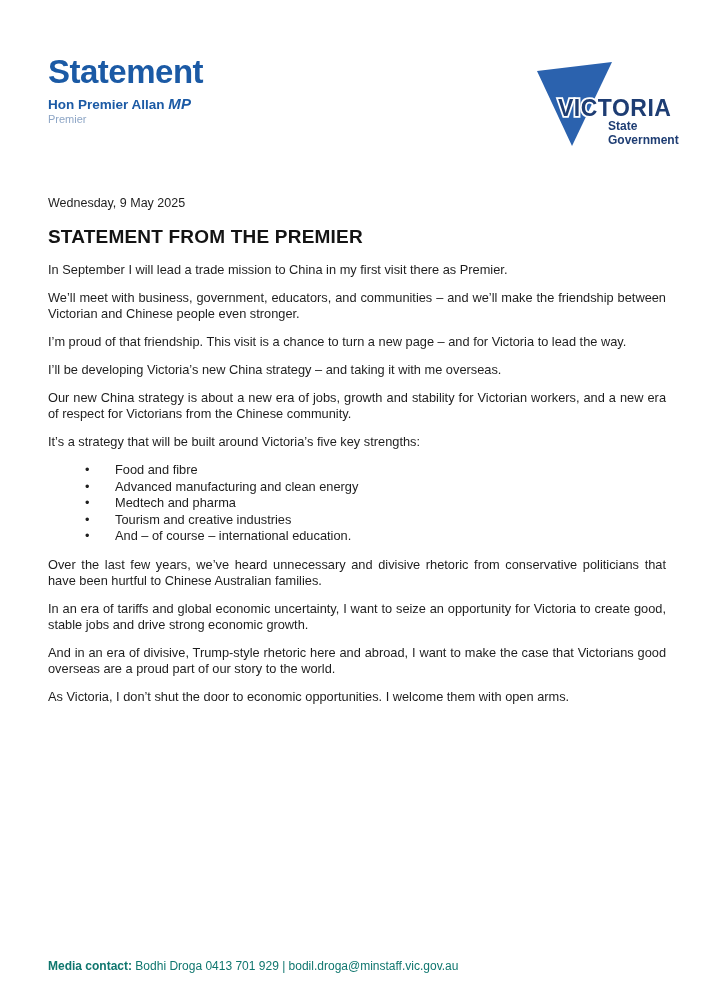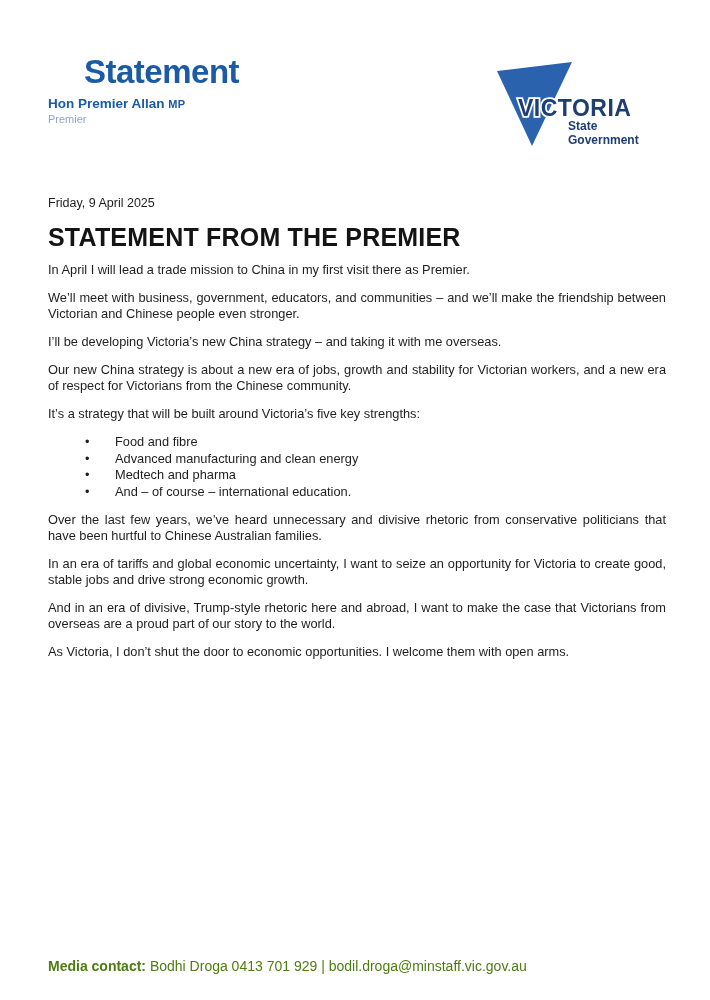--- a/index.html
+++ b/index.html
@@ -20,62 +20,62 @@
     position: absolute;
     top: 54px;
     left: 48px;
   }
   .masthead-title {
     font-size: 33px;
     font-weight: bold;
     color: #1b5aa5;
     letter-spacing: -0.5px;
     line-height: 36px;
-    margin-left: 36px;
   }
   .masthead-name {
     margin-top: 6px;
     font-size: 13.5px;
     font-weight: bold;
     color: #1b5aa5;
     line-height: 15px;
   }
   .masthead-name .postnom {
-    font-size: 11px;
+    font-size: 15px;
     letter-spacing: 0.3px;
+    font-style: italic;
   }
   .masthead-role {
     font-size: 11px;
     color: #8ea6c6;
     line-height: 15px;
   }
 
   .logo {
     position: absolute;
     top: 56px;
-    left: 492px;
+    left: 532px;
     width: 156px;
     height: 96px;
   }
   .logo svg { display: block; width: 100%; height: 100%; }
 
   
   .content {
     position: absolute;
     top: 197px;
     left: 48px;
     width: 618px;
   }
   .doc-date {
     font-size: 12.5px;
     line-height: 13px;
     margin-bottom: 16px;
   }
   .doc-title {
-    font-size: 25px;
+    font-size: 19px;
     line-height: 22px;
     font-weight: bold;
     letter-spacing: 0.2px;
     color: #141414;
     margin-bottom: 14px;
   }
   .content p {
     font-size: 12.8px;
     line-height: 16px;
     text-align: justify;
@@ -96,23 +96,23 @@
     position: absolute;
     left: 37px;
     top: 0;
   }
 
   
   .footer {
     position: absolute;
     left: 48px;
     bottom: 26px;
-    font-size: 14px;
+    font-size: 12px;
     line-height: 15px;
-    color: #4d7c0f;
+    color: #0f766e;
   }
   .footer .label { font-weight: bold; }
 </style>
 </head>
 <body>
 
 <div class="page">
 
   <div class="masthead">
     <div class="masthead-title">Statement</div>
@@ -126,39 +126,41 @@
   <div class="logo">
     <svg viewBox="0 0 156 96" xmlns="http://www.w3.org/2000/svg">
       <polygon points="5,15 80,6 40,90" fill="#2b62ae"></polygon>
       <text x="26" y="60" font-family="Liberation Sans, sans-serif" font-size="23" font-weight="bold" fill="#1e3d73" stroke="#ffffff" stroke-width="3.5" paint-order="stroke" letter-spacing="0.5">VICTORIA</text>
       <text x="76" y="74" font-family="Liberation Sans, sans-serif" font-size="12" font-weight="bold" fill="#1e3d73">State</text>
       <text x="76" y="88" font-family="Liberation Sans, sans-serif" font-size="12" font-weight="bold" fill="#1e3d73">Government</text>
     </svg>
   </div>
 
   <div class="content">
-    <div class="doc-date">Friday, 9 April 2025</div>
+    <div class="doc-date">Wednesday, 9 May 2025</div>
     <div class="doc-title">STATEMENT FROM THE PREMIER</div>
 
-    <p>In April I will lead a trade mission to China in my first visit there as Premier.</p>
+    <p>In September I will lead a trade mission to China in my first visit there as Premier.</p>
     <p>We’ll meet with business, government, educators, and communities – and we’ll make the friendship between Victorian and Chinese people even stronger.</p>
+    <p>I’m proud of that friendship. This visit is a chance to turn a new page – and for Victoria to lead the way.</p>
     <p>I’ll be developing Victoria’s new China strategy – and taking it with me overseas.</p>
     <p>Our new China strategy is about a new era of jobs, growth and stability for Victorian workers, and a new era of respect for Victorians from the Chinese community.</p>
     <p>It’s a strategy that will be built around Victoria’s five key strengths:</p>
 
     <ul>
       <li>Food and fibre</li>
       <li>Advanced manufacturing and clean energy</li>
       <li>Medtech and pharma</li>
+      <li>Tourism and creative industries</li>
       <li>And – of course – international education.</li>
     </ul>
 
     <p>Over the last few years, we’ve heard unnecessary and divisive rhetoric from conservative politicians that have been hurtful to Chinese Australian families.</p>
     <p>In an era of tariffs and global economic uncertainty, I want to seize an opportunity for Victoria to create good, stable jobs and drive strong economic growth.</p>
-    <p>And in an era of divisive, Trump-style rhetoric here and abroad, I want to make the case that Victorians from overseas are a proud part of our story to the world.</p>
+    <p>And in an era of divisive, Trump-style rhetoric here and abroad, I want to make the case that Victorians good overseas are a proud part of our story to the world.</p>
     <p>As Victoria, I don’t shut the door to economic opportunities. I welcome them with open arms.</p>
   </div>
 
   <div class="footer">
     <span class="label">Media contact:</span>
     <span>Bodhi Droga 0413 701 929 | bodil.droga@minstaff.vic.gov.au</span>
   </div>
 
 </div>
 

